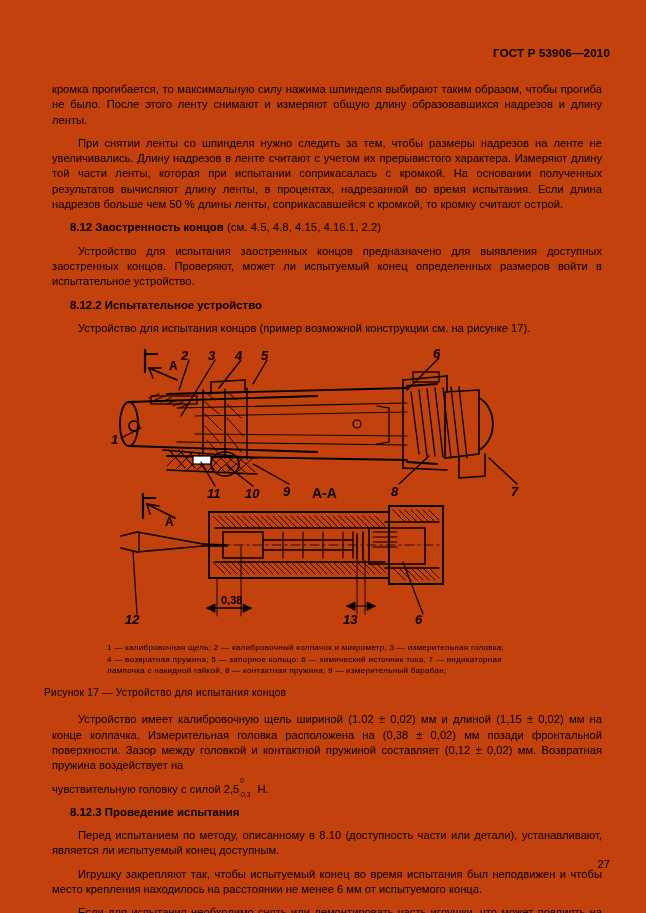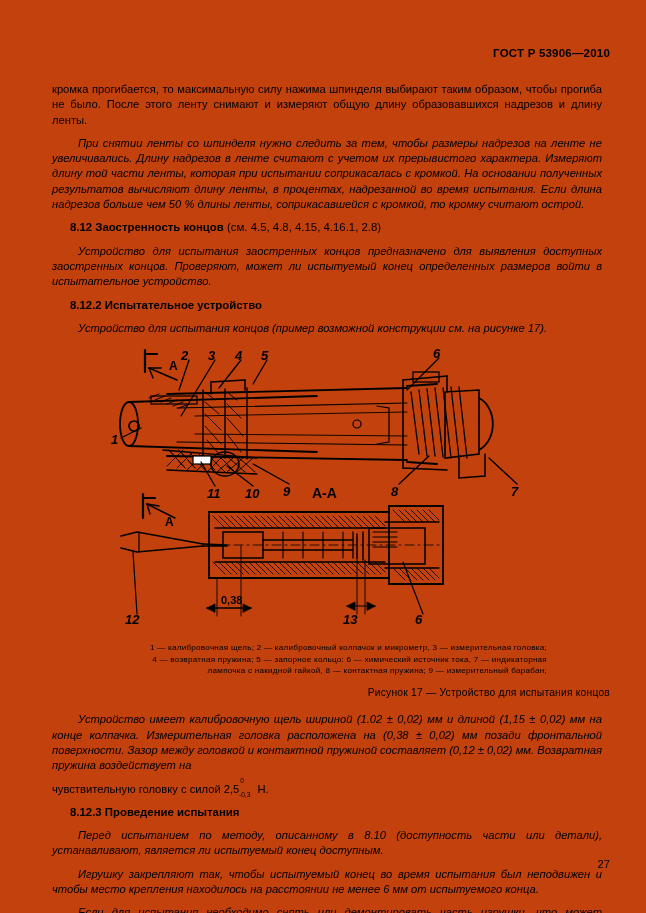--- a/index.html
+++ b/index.html
@@ -31,21 +31,21 @@
     width: 566px;
   }
   p.body {
     margin: 8px;
     font-size: 11.2px;
     line-height: 15.3px;
     text-align: justify;
     text-justify: inter-word;
     hyphens: manual;
   }
-  p.indent { text-indent: 26px; font-style: italic; }
+  p.indent { text-indent: 26px; }
   h4.heading {
     margin: 0;
     font-size: 11.4px;
     line-height: 15.3px;
     font-weight: bold;
     padding-left: 26px;
   }
   h4.heading .normal { font-weight: normal; }
   .sp-before { margin-top: 6px; }
   .sp-small { margin-top: 3px; }
@@ -55,26 +55,26 @@
     margin-top: 10px;
     width: 100%;
   }
   .figure svg { display: block; margin: 0 auto; }
 
   .legend {
     margin: 6px auto 0 auto;
     width: 440px;
     font-size: 8.1px;
     line-height: 11.4px;
-    text-align: right;
+    text-align: left;
     letter-spacing: 0.25px;
   }
   .fig-caption {
     margin-top: 11px;
-    text-align: right;
+    text-align: left;
     font-size: 10.3px;
     letter-spacing: 0.2px;
   }
 
   .tol {
     display: inline-block;
     position: relative;
     font-size: 11.2px;
     vertical-align: baseline;
   }
@@ -98,21 +98,21 @@
 
 <div class="page">
 
   <div class="header">ГОСТ Р 53906—2010</div>
 
   <div class="content">
 
     <p class="body">кромка прогибается, то максимальную силу нажима шпинделя выбирают таким образом, чтобы  прогиба не было. После этого ленту снимают и измеряют общую длину образовавшихся надрезов и длину ленты.</p>
     <p class="body indent">При снятии ленты со шпинделя нужно следить за тем, чтобы размеры надрезов на ленте не увеличивались. Длину надрезов в ленте считают с учетом их прерывистого характера. Измеряют длину той части ленты, которая при испытании соприкасалась с кромкой. На основании полученных результатов вычисляют длину ленты, в процентах, надрезанной во время испытания. Если длина надрезов больше чем 50 % длины ленты, соприкасавшейся с кромкой, то кромку считают острой.</p>
 
-    <h4 class="heading sp-before"><span>8.12 Заостренность концов</span><span class="normal"> (см. 4.5, 4.8, 4.15, 4.16.1, 2.8)</span></h4>
+    <h4 class="heading sp-before"><span>8.12 Заостренность концов</span><span class="normal"> (см. 4.5, 4.8, 4.15, 4.16.1, 2.2)</span></h4>
 
     <p class="body indent">Устройство для испытания заостренных концов предназначено для выявления доступных заостренных концов. Проверяют, может ли испытуемый конец определенных размеров войти в испытательное устройство.</p>
 
     <h4 class="heading sp-small">8.12.2 Испытательное устройство</h4>
     <p class="body indent">Устройство для испытания концов (пример возможной конструкции см. на рисунке 17).</p>
 
     <div class="figure">
       <svg width="440" height="290" viewBox="0 0 440 290">
         <g stroke="#000" fill="none" stroke-width="1.6" stroke-linecap="round">
 

